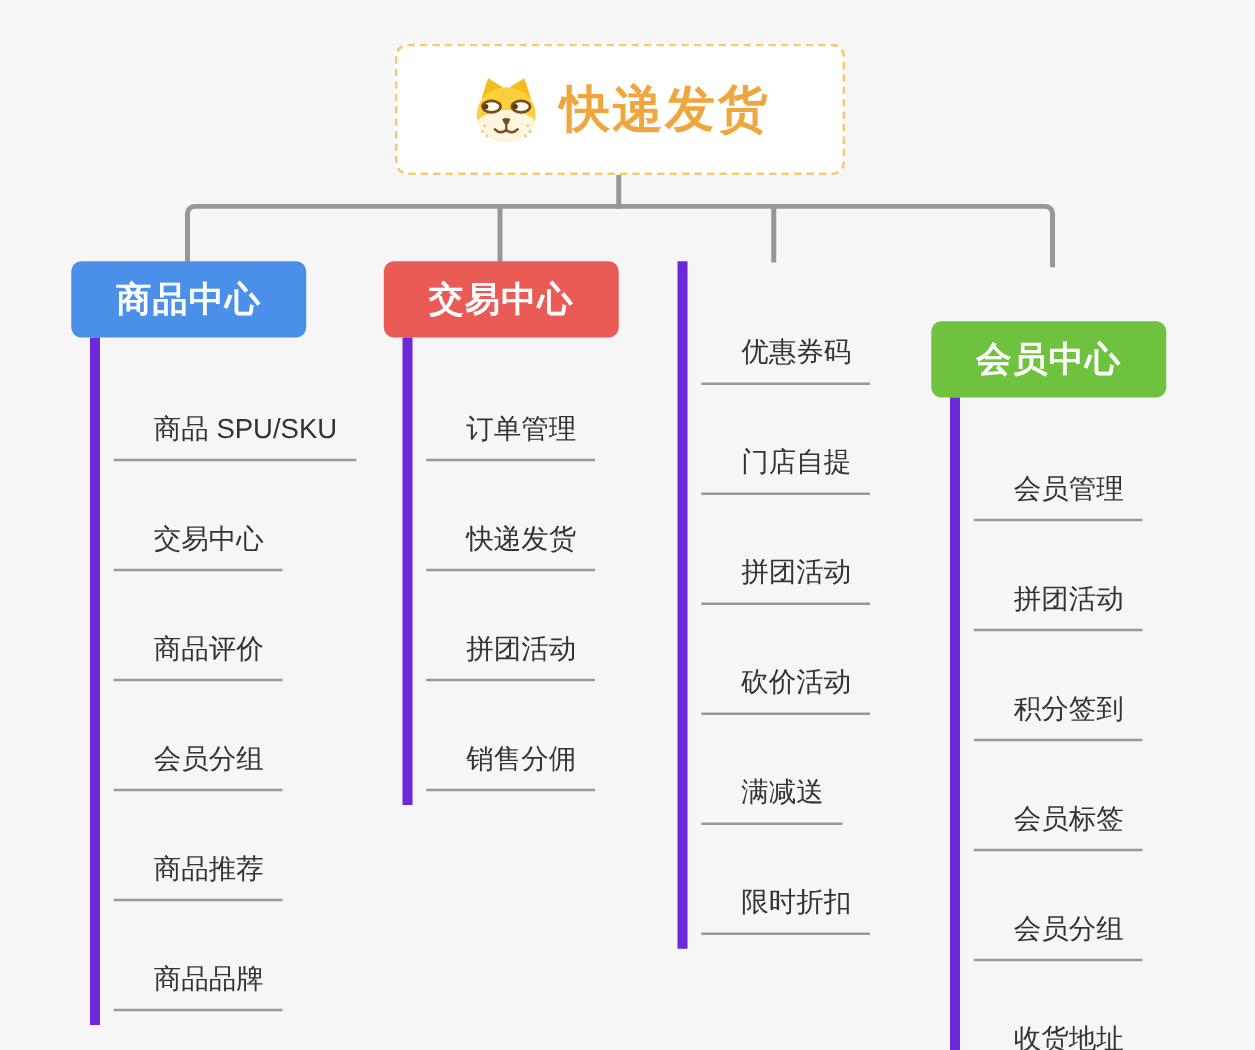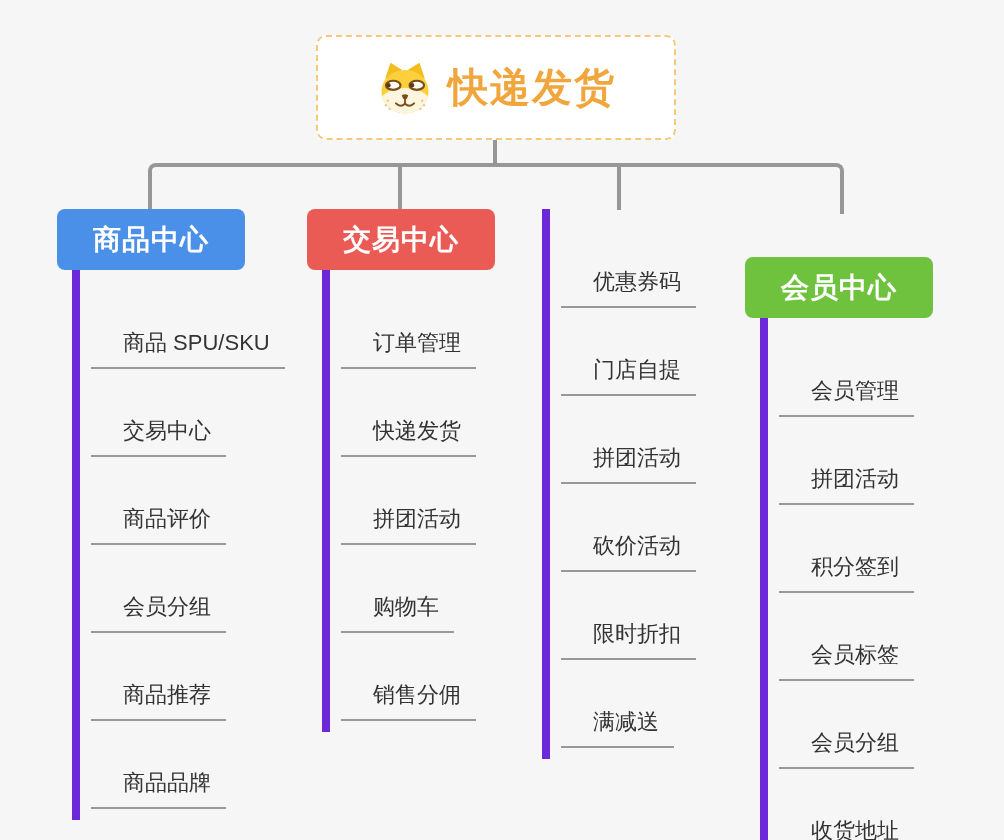--- a/index.html
+++ b/index.html
@@ -140,23 +140,20 @@
 
 
   <li class="child">
     <span class="child-label">快递发货</span>
   </li>
 
   <li class="child">
     <span class="child-label">拼团活动</span>
   </li>
 
-  <li class="child">
-    <span class="child-label">购物车</span>
-  </li>
 
   <li class="child">
     <span class="child-label">销售分佣</span>
   </li>
 </ul>
   </div>
 
   <div class="column">
     <ul class="children">
   <li class="child">
@@ -169,25 +166,25 @@
 
   <li class="child">
     <span class="child-label">拼团活动</span>
   </li>
 
   <li class="child">
     <span class="child-label">砍价活动</span>
   </li>
 
   <li class="child">
+    <span class="child-label">满减送</span>
+  </li>
+
+  <li class="child">
     <span class="child-label">限时折扣</span>
-  </li>
-
-  <li class="child">
-    <span class="child-label">满减送</span>
   </li>
 </ul>
   </div>
 
   <div class="column">
     <div class="branch-box" style="background: rgb(110, 194, 62);">
       <span>会员中心</span>
     </div>
     <ul class="children">
   <li class="child">

